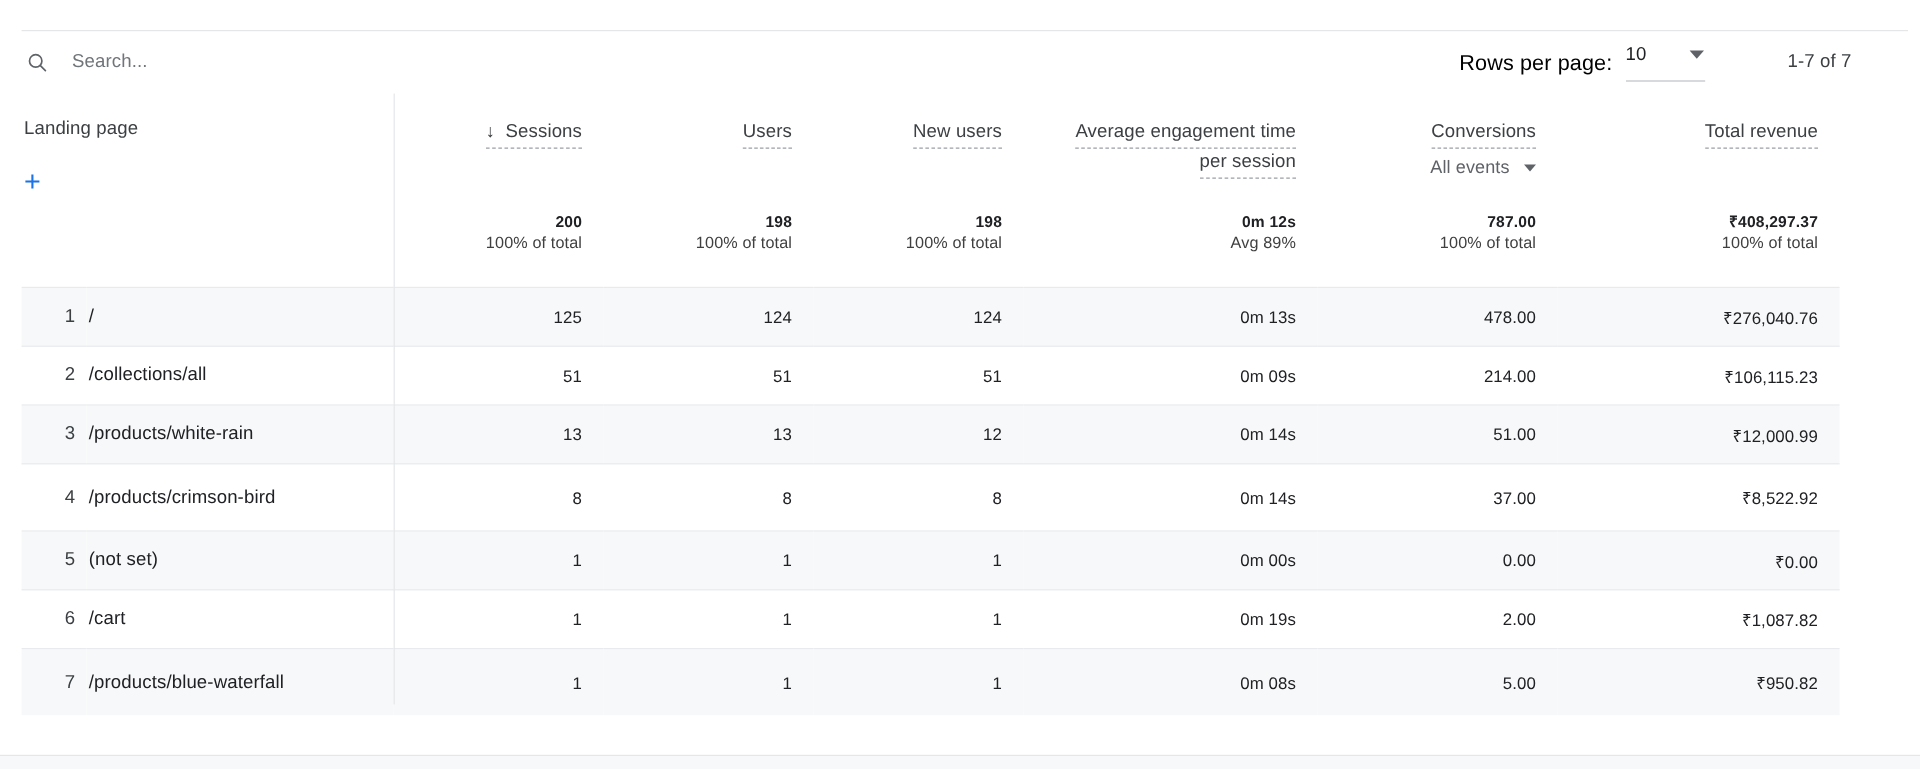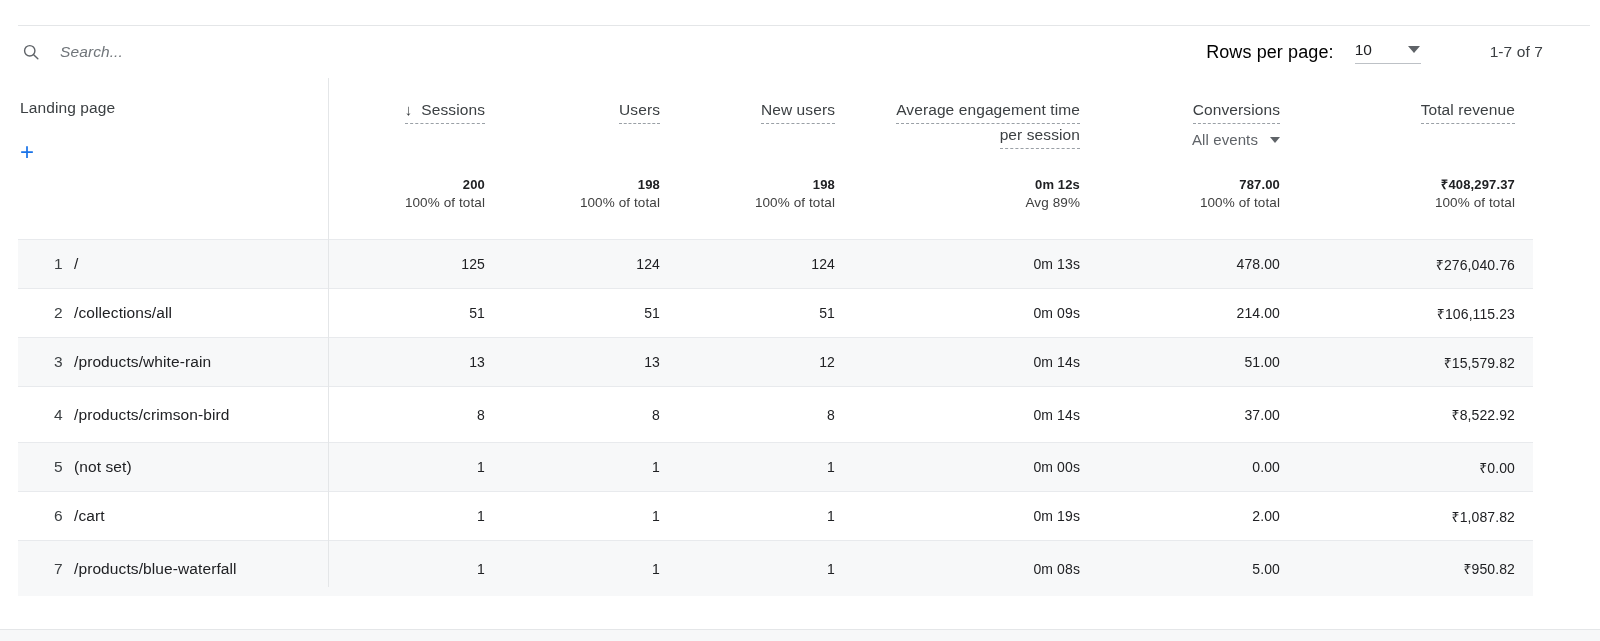--- a/index.html
+++ b/index.html
@@ -60,21 +60,20 @@
     border: none;
     outline: none;
     background: transparent;
     font-family: "Liberation Sans", sans-serif;
     font-size: 15.5px;
     color: #0369a1;
     margin-left: 19px;
     width: 420px;
     padding: 0;
     letter-spacing: 0.1px;
-    font-style: italic;
   }
   .search-input::placeholder {
     color: #70757a;
     opacity: 1;
   }
 
   .pager {
     display: flex;
     align-items: center;
     margin-right: 57px;
@@ -82,22 +81,22 @@
   }
   .rows-label {
     font-size: 18px;
     color: #000000;
     letter-spacing: 0.1px;
   }
   .rows-select {
     position: relative;
     display: flex;
     align-items: center;
-    margin-left: 21px;
-    padding-bottom: 4px;
+    margin-left: 11px;
+    padding-bottom: 12px;
     border-bottom: 1px solid #bdc1c6;
     min-width: 66px;
     justify-content: space-between;
     cursor: pointer;
   }
   .rows-value {
     font-size: 15.5px;
     color: #202124;
     letter-spacing: 0.1px;
   }
@@ -505,21 +504,21 @@
           <td>
             <div class="cell cell-num">12</div>
           </td>
           <td>
             <div class="cell cell-num">0m 14s</div>
           </td>
           <td>
             <div class="cell cell-num">51.00</div>
           </td>
           <td>
-            <div class="cell cell-num">₹15,579.82</div>
+            <div class="cell cell-num">₹12,000.99</div>
           </td>
         </tr>
         <tr class="plain tall">
           <td>
             <div class="cell cell-rank">4</div>
           </td>
           <td>
             <div class="cell cell-dim">/products/crimson-bird</div>
           </td>
           <td>

